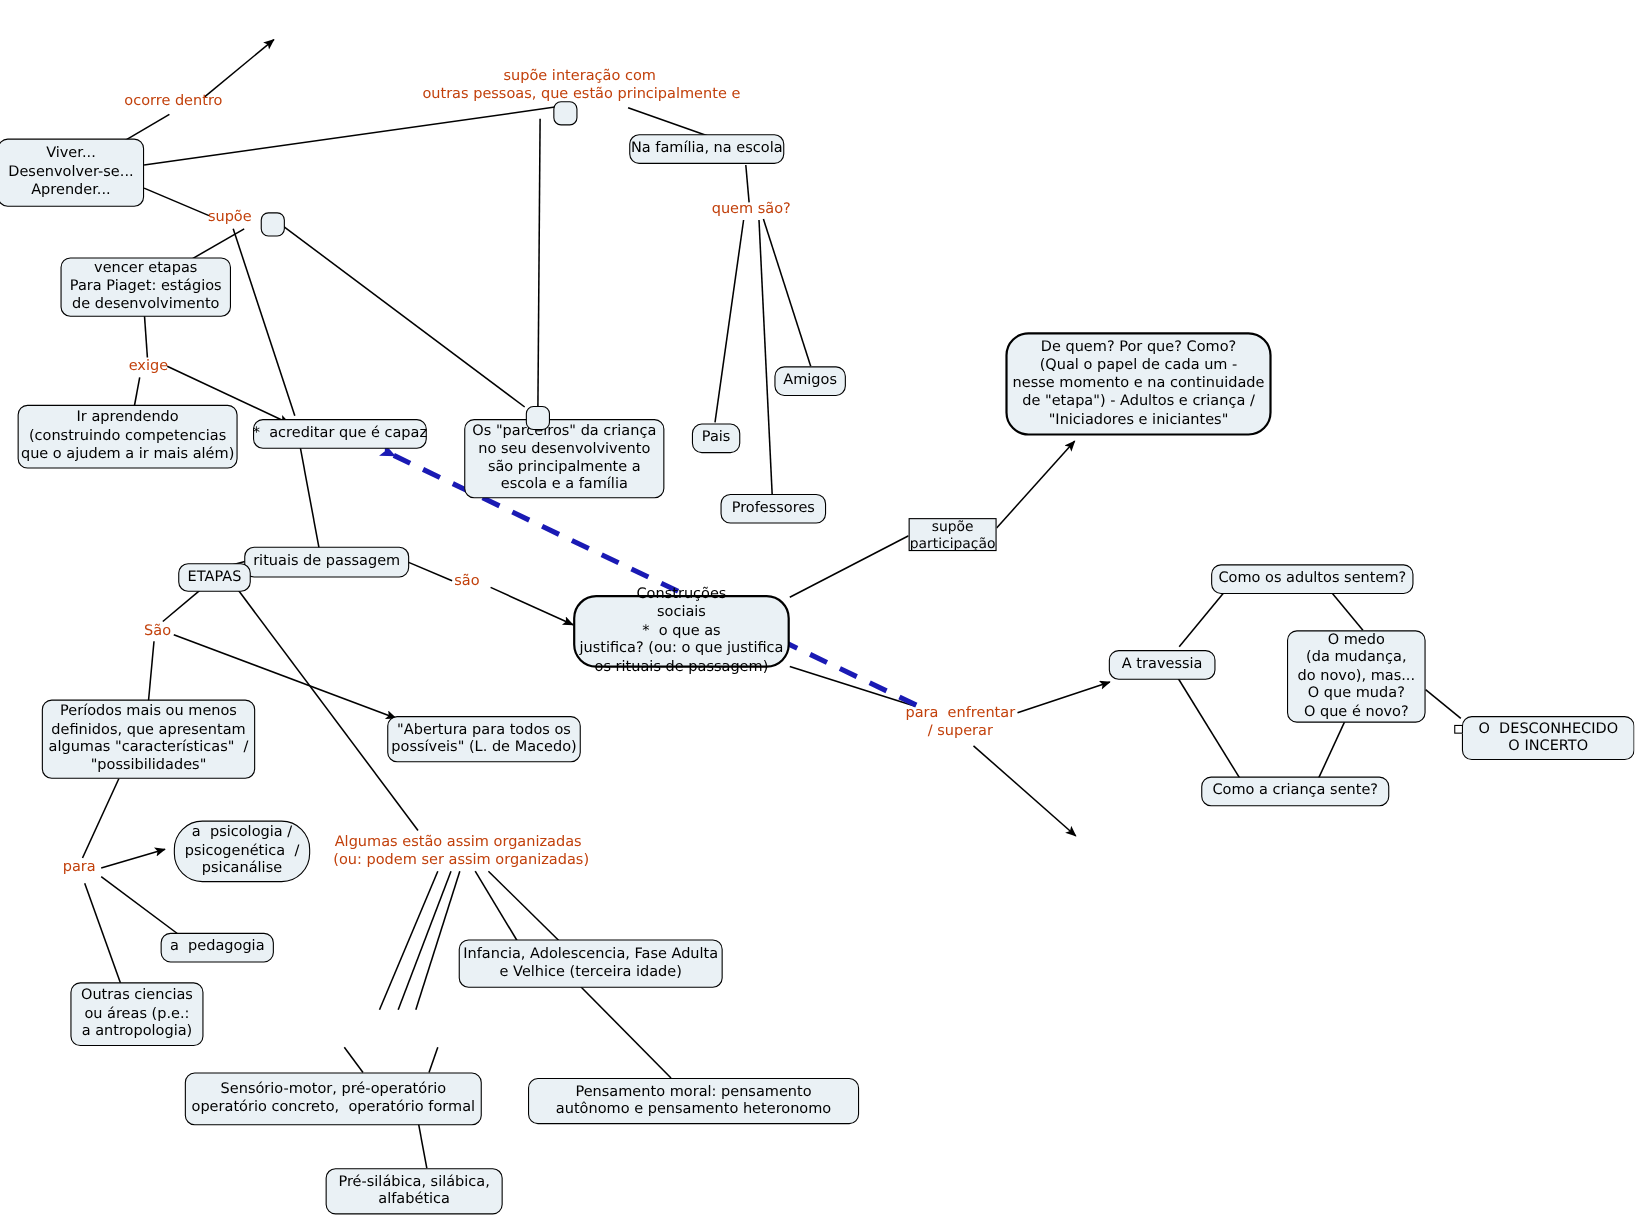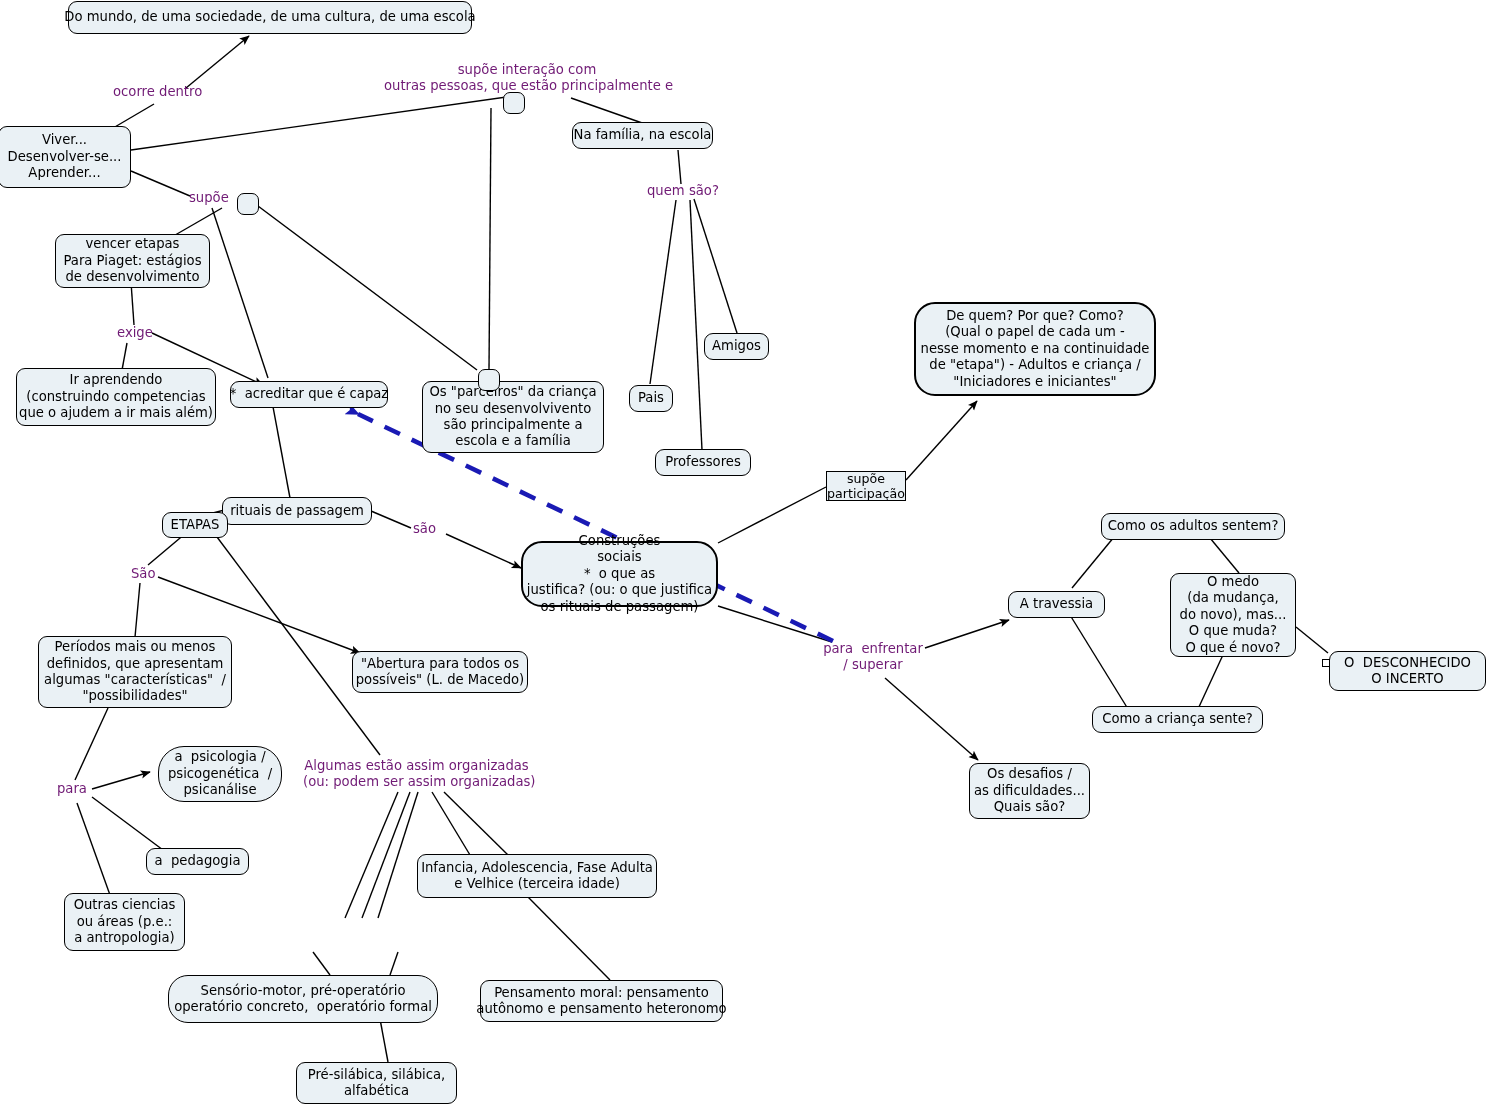--- a/index.html
+++ b/index.html
@@ -37,21 +37,21 @@
   .tinysq{
     position:absolute;
     width:8px;height:8px;
     background:#ffffff;
     border:1.3px solid #000000;
     box-sizing:border-box;
     z-index:6;
   }
   .lbl{
     position:absolute;
-    color:#701a75;
+    color:#c2410c;
     font-size:13.2px;
     line-height:16.4px;
     text-align:center;
     white-space:pre;
     background:transparent;
     z-index:7;
   }
 </style>
 </head>
 <body>
@@ -151,21 +151,20 @@
 
       <path d="M1198,709 L1228,644"></path>
 
       <path d="M1296,627 L1328,653"></path>
     </g>
     <g stroke="#1a1ab4" stroke-width="4.6" fill="none" stroke-dasharray="17,13" stroke-linecap="butt">
       <path d="M833,641 L358,414" marker-end="url(#ahb)"></path>
     </g>
   </svg>
 
-  <div class="node" style="left:68px;top:1px;width:404px;height:33px;">Do mundo, de uma sociedade, de uma cultura, de uma escola</div>
 
   <div class="node" style="left:-2px;top:126px;width:133px;height:62px;">Viver...
 Desenvolver-se...
 Aprender...</div>
 
   <div class="node" style="left:55px;top:234px;width:155px;height:54px;">vencer etapas
 Para Piaget: estágios
 de desenvolvimento</div>
 
   <div class="node" style="left:16px;top:368px;width:200px;height:58px;">Ir aprendendo
@@ -219,47 +218,44 @@
   <div class="node" style="left:146px;top:848px;width:103px;height:27px;">a  pedagogia</div>
 
   <div class="node" style="left:64px;top:893px;width:121px;height:58px;">Outras ciencias
 ou áreas (p.e.:
 a antropologia)</div>
 
   <div class="node" style="left:417px;top:854px;width:240px;height:44px;">Infancia, Adolescencia, Fase Adulta
 e Velhice (terceira idade)</div>
 
 
-  <div class="node" style="left:168px;top:975px;width:270px;height:48px;border-radius:20px;">Sensório-motor, pré-operatório
+  <div class="node" style="left:168px;top:975px;width:270px;height:48px;">Sensório-motor, pré-operatório
 operatório concreto,  operatório formal</div>
 
   <div class="node" style="left:296px;top:1062px;width:161px;height:42px;text-align:center;">Pré-silábica, silábica,
 alfabética</div>
 
-  <div class="node" style="left:480px;top:980px;width:243px;height:42px;">Pensamento moral: pensamento
+  <div class="node" style="left:480px;top:980px;width:301px;height:42px;">Pensamento moral: pensamento
 autônomo e pensamento heteronomo</div>
 
   <div class="node" style="left:1008px;top:591px;width:97px;height:27px;">A travessia</div>
 
   <div class="node" style="left:1101px;top:513px;width:184px;height:27px;">Como os adultos sentem?</div>
 
   <div class="node" style="left:1092px;top:706px;width:171px;height:27px;">Como a criança sente?</div>
 
   <div class="node" style="left:1170px;top:573px;width:126px;height:84px;">O medo
 (da mudança,
 do novo), mas...
 O que muda?
 O que é novo?</div>
 
   <div class="node" style="left:1329px;top:651px;width:157px;height:40px;">O  DESCONHECIDO
 O INCERTO</div>
 
-  <div class="node" style="left:969px;top:763px;width:121px;height:56px;">Os desafios /
-as dificuldades...
-Quais são?</div>
 
   <div class="dot" style="left:237px;top:193px;"></div>
   <div class="dot" style="left:503px;top:92px;"></div>
   <div class="dot" style="left:478px;top:369px;"></div>
   <div class="tinysq" style="left:1322px;top:659px;"></div>
 
   <div class="lbl" style="left:113px;top:84px;">ocorre dentro</div>
 
   <div class="lbl" style="left:384px;top:62px;width:286px;">supõe interação com
 outras pessoas, que estão principalmente e</div>

